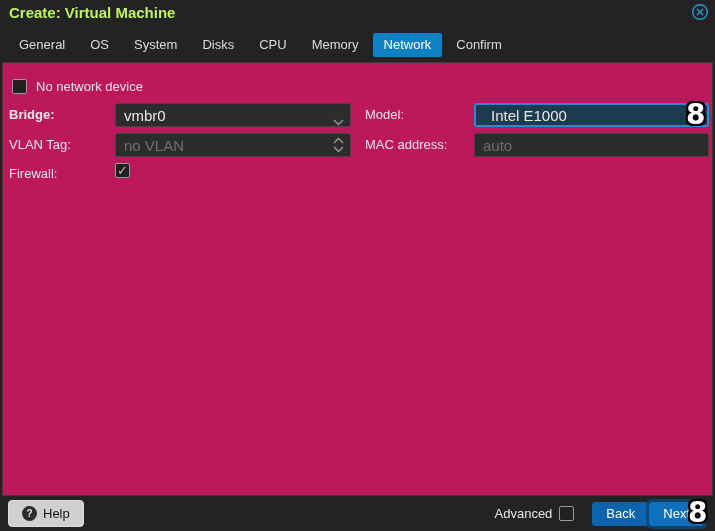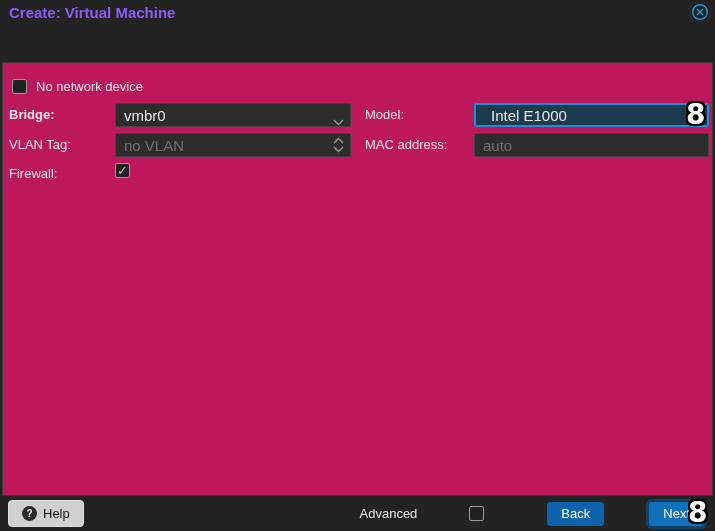--- a/index.html
+++ b/index.html
@@ -5,21 +5,21 @@
   * { margin:0; padding:0; box-sizing:border-box; }
   html,body { background:#1b1b1b; }
   .dialog {
     position:relative; width:715px; height:531px;
     background:#232323; overflow:hidden;
     font-family:"Liberation Sans","DejaVu Sans",sans-serif;
     color:#e6e6e6;
   }
   
   .titlebar { position:absolute; left:0; top:0; width:100%; height:30px; }
-  .title { position:absolute; left:9px; top:4px; font-size:15px; font-weight:600; color:#8b5cf6; }
+  .title { position:absolute; left:9px; top:4px; font-size:15px; font-weight:600; color:#bef264; }
   .close { position:absolute; right:6px; top:3px; width:18px; height:18px; cursor:pointer; }
   
   .tabbar { position:absolute; left:8px; top:33px; height:24px; display:flex; }
   .tab {
     font-size:13px; color:#dcdcdc; padding:4px 11px; margin-right:3px;
     line-height:16px; border-radius:2px; cursor:pointer; white-space:nowrap;
   }
   .tab.active { background:#1080c4; color:#ffffff; }
   
   .panel {
@@ -55,21 +55,21 @@
     position:absolute; left:8px; top:3px; height:27px; padding:0 13px;
     background:#d0d0d0; border:1px solid #dedede; border-radius:4px;
     display:flex; align-items:center; gap:6px; cursor:pointer;
     font-size:13px; color:#141414;
   }
   .qicon {
     width:15px; height:15px; border-radius:50%; background:#2d2d2d;
     color:#e8e8e8; font-size:10px; font-weight:bold;
     display:inline-flex; align-items:center; justify-content:center;
   }
-  .rightgroup { position:absolute; right:8px; top:3px; height:27px; display:flex; align-items:center;gap:45px; }
+  .rightgroup { position:absolute; right:8px; top:3px; height:27px; display:flex; align-items:center; }
   .advlabel { font-size:13px; color:#e6e6e6; margin-right:7px; }
   .advcb { position:static; flex:0 0 auto; margin-right:18px; }
   .btn {
     height:24px; padding:0 13px; background:#0d64ad; border:1px solid #0d64ad;
     border-radius:3px; color:#ffffff; font-size:13px; cursor:pointer;
     font-family:inherit;
   }
   .btn.back { }
   .btn.next {
     background:#1070bb; border-color:#1070bb;
@@ -91,20 +91,30 @@
   <div class="titlebar">
     <span class="title">Create: Virtual Machine</span>
     <span class="close">
       <svg width="18" height="18" viewBox="0 0 18 18">
         <circle cx="9" cy="9" r="7.3" fill="none" stroke="#2997d8" stroke-width="1.4"></circle>
         <path d="M6 6 L12 12 M12 6 L6 12" stroke="#2997d8" stroke-width="1.4" fill="none"></path>
       </svg>
     </span>
   </div>
 
+  <div class="tabbar">
+    <span class="tab">General</span>
+    <span class="tab">OS</span>
+    <span class="tab">System</span>
+    <span class="tab">Disks</span>
+    <span class="tab">CPU</span>
+    <span class="tab">Memory</span>
+    <span class="tab active">Network</span>
+    <span class="tab">Confirm</span>
+  </div>
 
   <div class="panel">
 
     <span class="cb" style="left:9px; top:16px;"></span>
     <span class="flabel" style="left:33px; top:16px;">No network device</span>
 
     <span class="flabel" style="left:6px; top:44px;font-weight:bold;">Bridge:</span>
     <span class="fieldwrap" style="left:112px; top:40px; width:236px;">
       <input type="text" readonly="" value="vmbr0" style="">
       <span class="trigger down">

